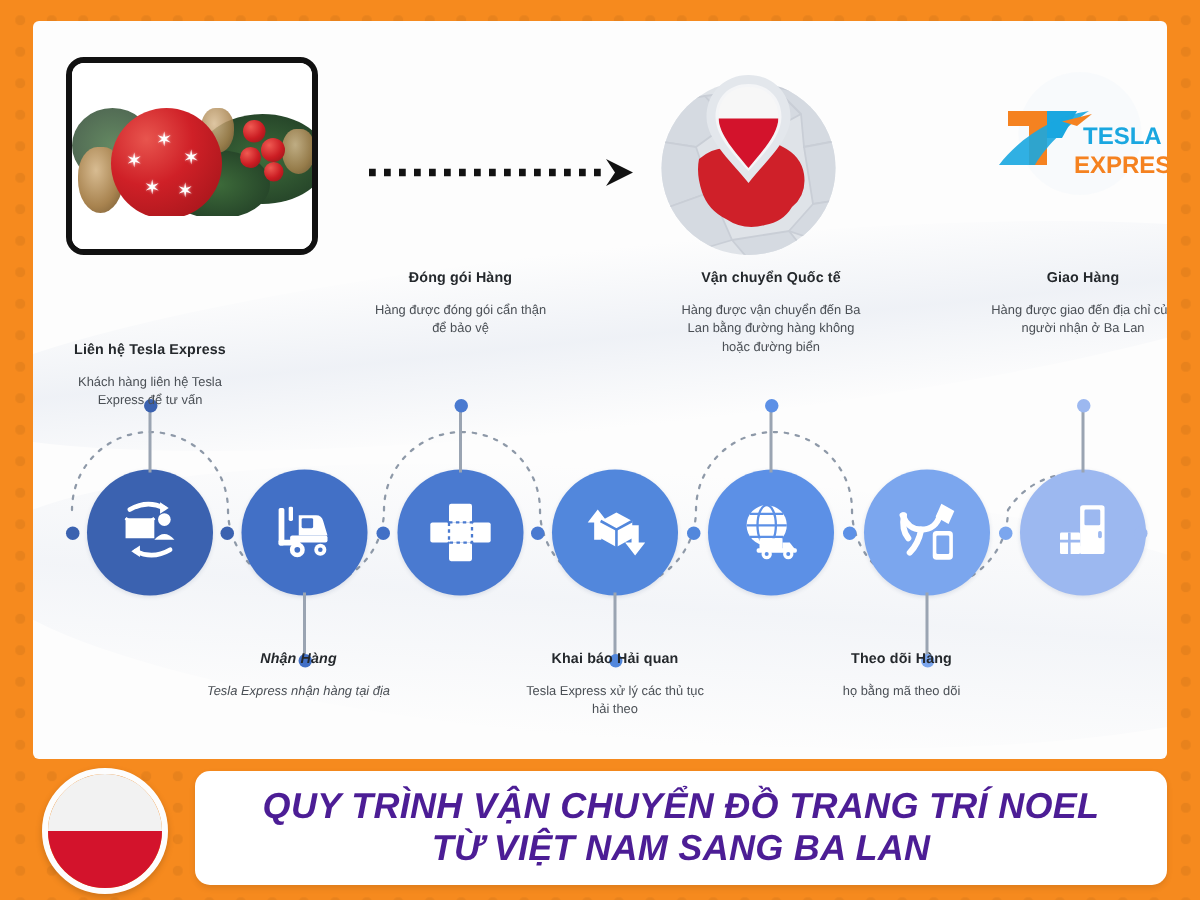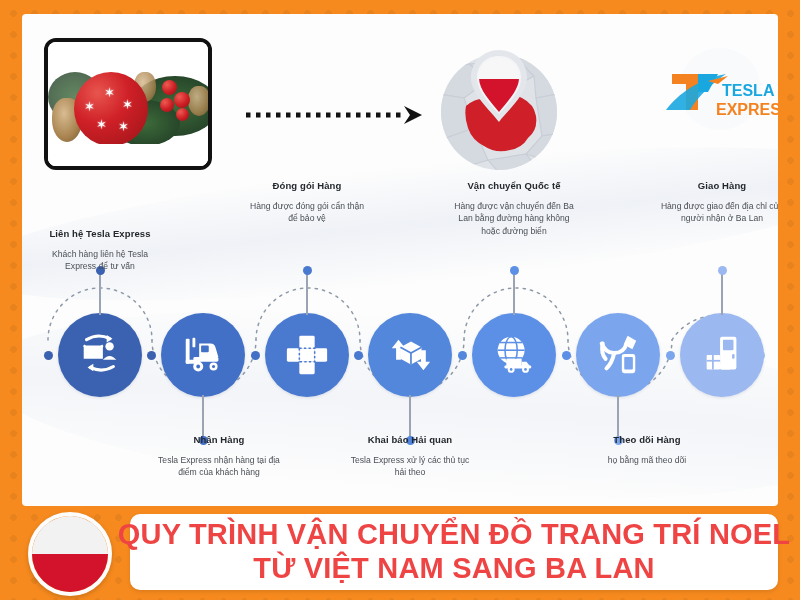--- a/index.html
+++ b/index.html
@@ -145,26 +145,27 @@
     position: absolute;
     left: 130px; top: 514px;
     width: 648px; height: 76px;
     background: #ffffff;
     border-radius: 10px;
     display: flex; flex-direction: column;
     align-items: center; justify-content: center;
     box-shadow: 0 2px 4px rgba(0,0,0,.10);
   }
   .banner .bl {
-    color: #ef4444;
+    color: #4c1d95;
     font-weight: bold;
-    font-size: 29px;
+    font-size: 24px;
     letter-spacing: .2px;
     line-height: 1.17;
     white-space: nowrap;
+    font-style: italic;
   }
 </style>
 </head>
 <body>
 
 <div id="root">
   <div id="dots"></div>
 
   <div id="canvas">
     <div class="swoosh swoosh-a"></div>
@@ -286,25 +287,24 @@
       <circle cx="19" cy="36" r="5.2"></circle>
       <circle cx="19" cy="36" r="2" fill="#4270c6"></circle>
       <circle cx="35" cy="36" r="4.2"></circle>
       <circle cx="35" cy="36" r="1.6" fill="#4270c6"></circle>
       <rect x="13" y="6" width="3" height="10" rx="1"></rect>
     </g>
           </svg>
         </div>
         <div class="stem" style="left: 180.3px; top: 381px; height: 45px;"></div>
         <div class="node-dot" style="left: 176.5px; top: 422px; background: rgb(66, 112, 198);"></div>
-        <div class="step-label" style="width: 170px; left: 112px; top: 420px;">
+        <div class="step-label" style="width: 170px; left: 92px; top: 420px; font-style: italic;">
           <div class="s-title">Nhận Hàng</div>
           <div class="s-desc">
             <div>Tesla Express nhận hàng tại địa</div>
-            <div>điểm của khách hàng</div>
           </div>
         </div>
         <div class="node-dot" style="left: 228.5px; top: 336.5px; background: rgb(66, 112, 198);"></div>
         <div class="circle" style="left: 243px; top: 299px; height: 84px; width: 84px; background: rgb(74, 122, 208);">
           <svg viewBox="0 0 48 48" width="46" height="46">
     <g fill="#fff">
       <rect x="16" y="4" width="16" height="13" rx="1.5"></rect>
       <rect x="16" y="31" width="16" height="13" rx="1.5"></rect>
       <rect x="3" y="17" width="13" height="14" rx="1.5"></rect>
       <rect x="32" y="17" width="13" height="14" rx="1.5"></rect>
@@ -384,21 +384,21 @@
     </g>
     <g fill="#fff">
       <path d="M34 4 l9 5 l-4 9 l-9 -5 z"></path>
       <rect x="28" y="23" width="14" height="20" rx="2.6"></rect>
       <rect x="30.5" y="26" width="9" height="13" rx="1" fill="#7ba6ee"></rect>
     </g>
           </svg>
         </div>
         <div class="stem" style="left: 595.3px; top: 381px; height: 45px;"></div>
         <div class="node-dot" style="left: 591.5px; top: 422px; background: rgb(123, 166, 238);"></div>
-        <div class="step-label" style="width: 170px; left: 540px; top: 420px;">
+        <div class="step-label" style="width: 170px; left: 494px; top: 420px;">
           <div class="s-title">Theo dõi Hàng</div>
           <div class="s-desc">
             <div>họ bằng mã theo dõi</div>
           </div>
         </div>
         <div class="node-dot" style="left: 643.5px; top: 336.5px; background: rgb(123, 166, 238);"></div>
         <div class="circle" style="left: 658px; top: 299px; height: 84px; width: 84px; background: rgb(156, 184, 240);">
           <svg viewBox="0 0 48 48" width="46" height="46">
     <g fill="#fff">
       <rect x="22" y="5" width="17" height="34" rx="2"></rect>

